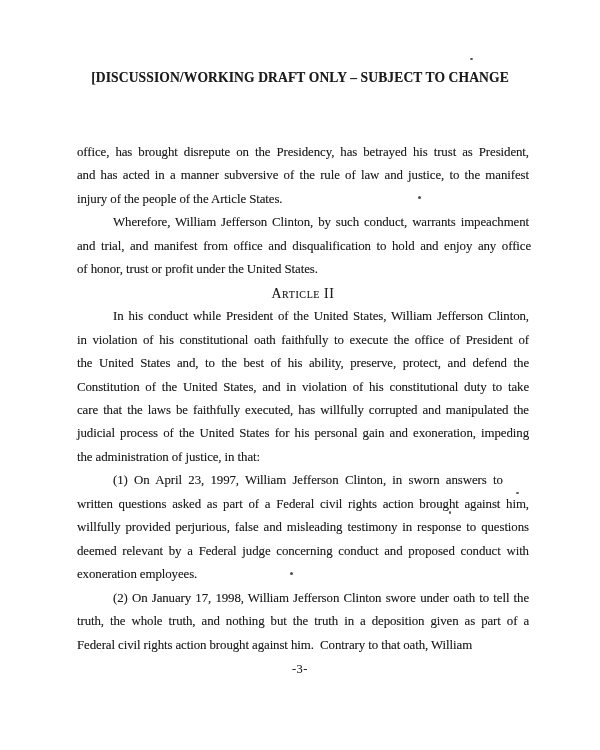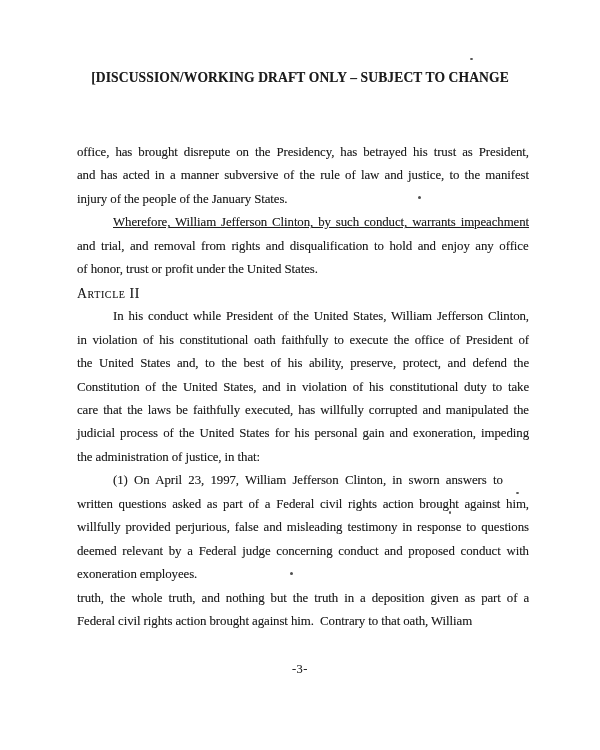--- a/index.html
+++ b/index.html
@@ -36,20 +36,21 @@
 
   .line {
     white-space: nowrap;
     line-height: 23.45px;
     font-size: 12.9px;
     letter-spacing: -0.1px;
   }
   .line.indent { text-indent: 36px; }
   .line.heading {
     white-space: normal;
+    text-align: center;
     font-variant: small-caps;
     font-size: 13.8px;
     letter-spacing: 0.6px;
   }
 
   .page-number {
     position: absolute;
     top: 662px;
     left: 0;
     width: 100%;
@@ -73,37 +74,38 @@
 
 <div class="page" style="background: rgb(255, 255, 255); color: rgb(28, 28, 28);">
 
   <div class="header">
     <div>[DISCUSSION/WORKING DRAFT ONLY – SUBJECT TO CHANGE</div>
   </div>
 
   <div class="doc-body">
       <div class="line" style="word-spacing: 2.93px;">office, has brought disrepute on the Presidency, has betrayed his trust as President,</div>
       <div class="line" style="word-spacing: 2.17px;">and has acted in a manner subversive of the rule of law and justice, to the manifest</div>
-      <div class="line">injury of the people of the January States.</div>
-      <div class="line indent" style="word-spacing: 1.83px; text-decoration: underline;">Wherefore, William Jefferson Clinton, by such conduct, warrants impeachment</div>
-      <div class="line" style="word-spacing: 2.52px;">and trial, and removal from rights and disqualification to hold and enjoy any office</div>
+      <div class="line">injury of the people of the Article States.</div>
+      <div class="line indent" style="word-spacing: 1.83px;">Wherefore, William Jefferson Clinton, by such conduct, warrants impeachment</div>
+      <div class="line" style="word-spacing: 2.52px;">and trial, and manifest from office and disqualification to hold and enjoy any office</div>
       <div class="line">of honor, trust or profit under the United States.</div>
       <div class="line heading">Article II</div>
       <div class="line indent" style="word-spacing: 1.75px;">In his conduct while President of the United States, William Jefferson Clinton,</div>
       <div class="line" style="word-spacing: 2.5px;">in violation of his constitutional oath faithfully to execute the office of President of</div>
       <div class="line" style="word-spacing: 3.49px;">the United States and, to the best of his ability, preserve, protect, and defend the</div>
       <div class="line" style="word-spacing: 2.66px;">Constitution of the United States, and in violation of his constitutional duty to take</div>
       <div class="line" style="word-spacing: 1.96px;">care that the laws be faithfully executed, has willfully corrupted and manipulated the</div>
       <div class="line" style="word-spacing: 2.07px;">judicial process of the United States for his personal gain and exoneration, impeding</div>
       <div class="line">the administration of justice, in that:</div>
       <div class="line indent" style="word-spacing: 3.22px;">(1) On April 23, 1997, William Jefferson Clinton, in sworn answers to</div>
       <div class="line" style="word-spacing: 2.65px;">written questions asked as part of a Federal civil rights action brought against him,</div>
       <div class="line" style="word-spacing: 1.84px;">willfully provided perjurious, false and misleading testimony in response to questions</div>
       <div class="line" style="word-spacing: 2.66px;">deemed relevant by a Federal judge concerning conduct and proposed conduct with</div>
       <div class="line">exoneration employees.</div>
+      <div class="line indent" style="word-spacing: 1.1px;">(2) On January 17, 1998, William Jefferson Clinton swore under oath to tell the</div>
       <div class="line" style="word-spacing: 2.91px;">truth, the whole truth, and nothing but the truth in a deposition given as part of a</div>
       <div class="line">Federal civil rights action brought against him.&nbsp; Contrary to that oath, William</div>
     </div>
 
   <div class="page-number">-3-</div>
 
   <div class="speck" style="left:470px;top:58px;width:3px;height:2px"></div>
   <div class="speck" style="left:418px;top:196px;width:3px;height:3px"></div>
   <div class="speck" style="left:449px;top:511px;width:2px;height:3px"></div>
   <div class="speck" style="left:516px;top:492px;width:3px;height:2px"></div>

